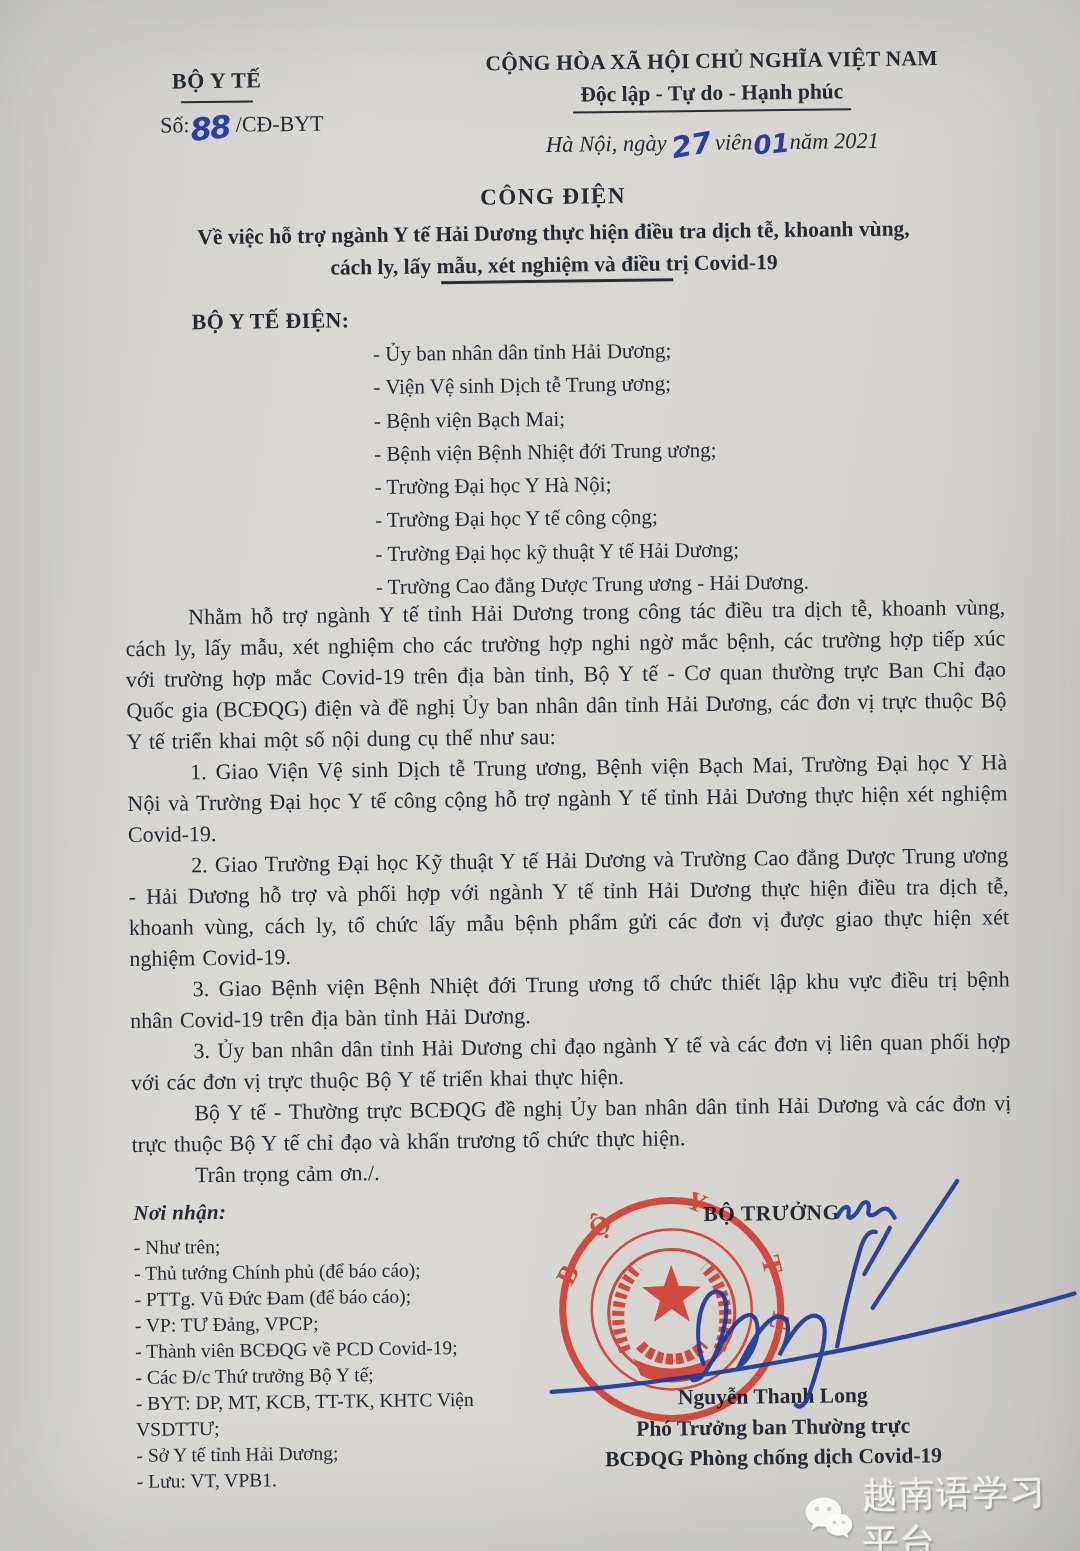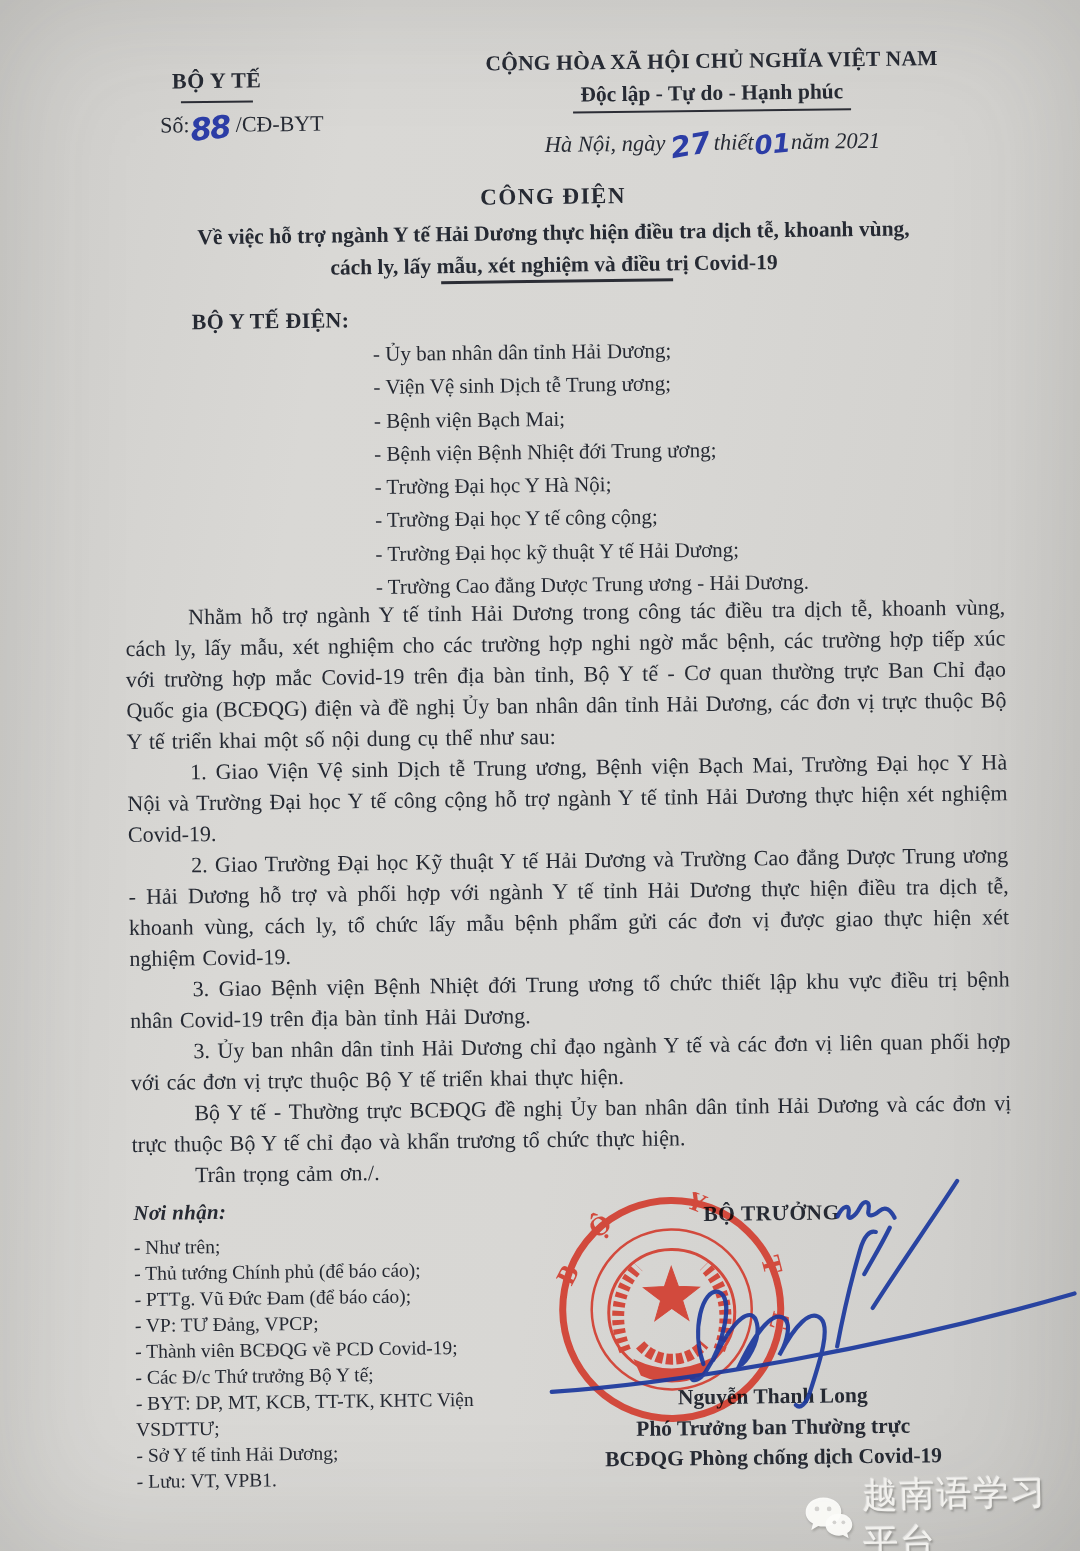--- a/index.html
+++ b/index.html
@@ -67,21 +67,21 @@
     <div class="org-underline"></div>
     <div class="doc-number">
       <span>Số:</span><span class="hand hand-88">88</span><span>/CĐ-BYT</span>
     </div>
 
     <div class="nat">
       <div class="nat-line1">CỘNG HÒA XÃ HỘI CHỦ NGHĨA VIỆT NAM</div>
       <div><span class="nat-line2">Độc lập - Tự do - Hạnh phúc</span></div>
     </div>
     <div class="dateline">
-      <span>Hà Nội, ngày</span><span class="hand hand-27">27</span><span>thiết</span><span class="hand hand-01">01</span><span>năm 2021</span>
+      <span>Hà Nội, ngày</span><span class="hand hand-27">27</span><span>viên</span><span class="hand hand-01">01</span><span>năm 2021</span>
     </div>
 
     <div class="title">CÔNG ĐIỆN</div>
     <div class="subject">
       <div>Về việc hỗ trợ ngành Y tế Hải Dương thực hiện điều tra dịch tễ, khoanh vùng,</div>
       <div>cách ly, lấy mẫu, xét nghiệm và điều trị Covid-19</div>
     </div>
     <div class="subject-underline"></div>
 
     <div class="salutation">BỘ Y TẾ ĐIỆN:</div>

